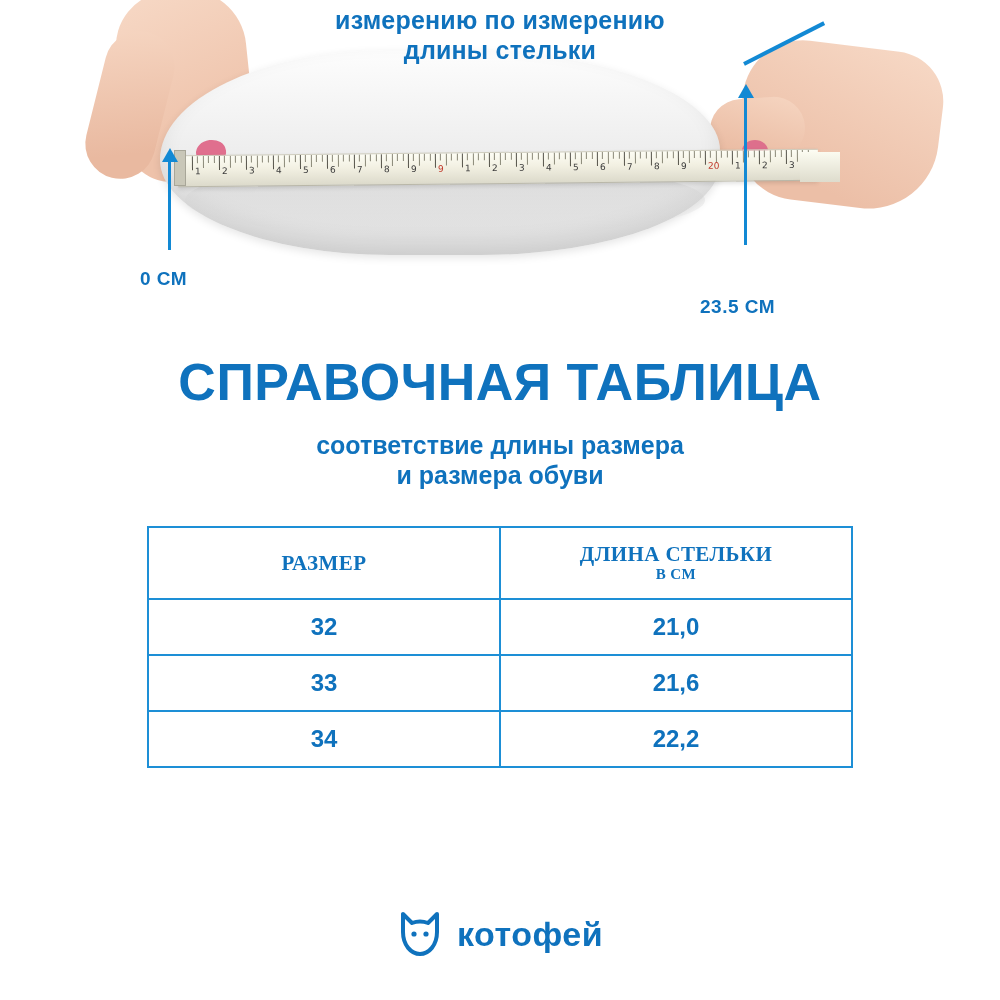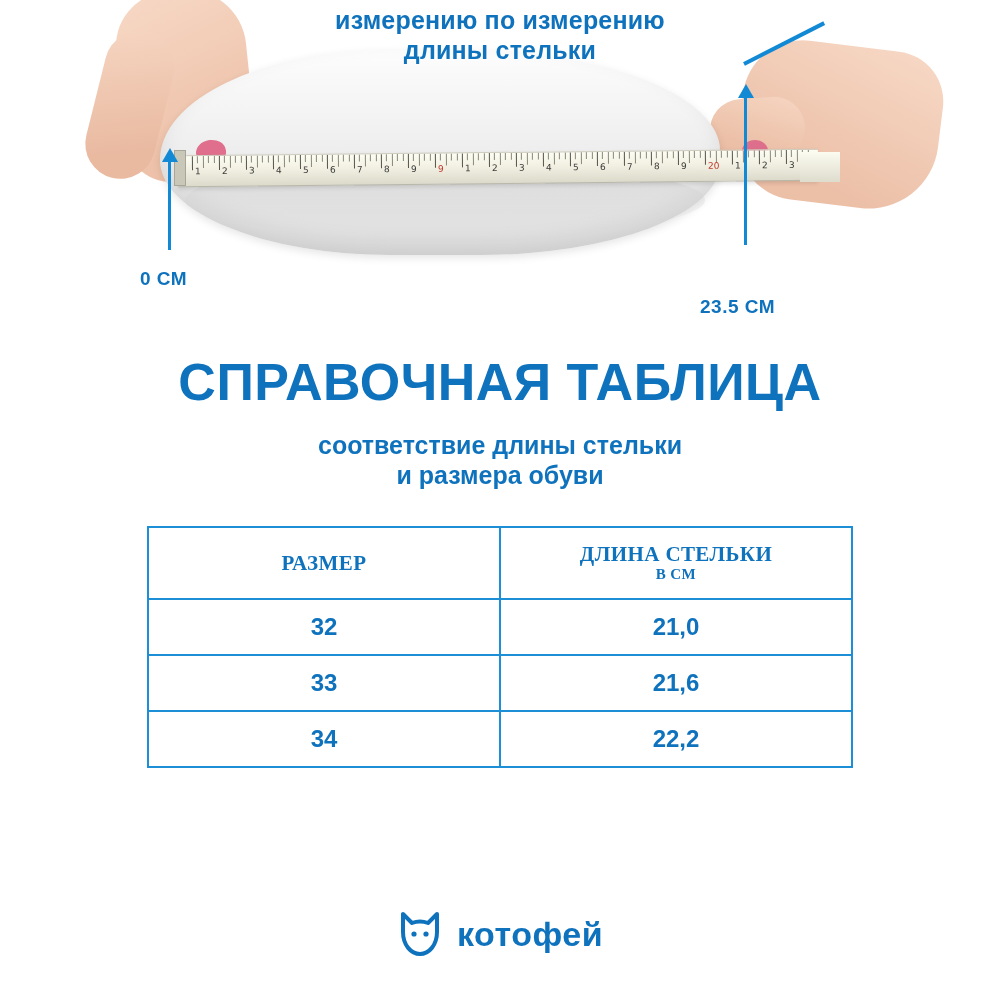--- a/index.html
+++ b/index.html
@@ -499,21 +499,21 @@
     <div class="marker-line marker-right"></div>
     <div class="marker-arrow arrow-up-right"></div>
     <div class="slash-right"></div>
 
     <div class="measure-label label-zero">0 СМ</div>
     <div class="measure-label label-full">23.5 СМ</div>
   </div>
 
   <div class="main-title">СПРАВОЧНАЯ ТАБЛИЦА</div>
   <div class="subtitle">
-    <div>соответствие длины стельки</div>
+    <div>соответствие длины размера</div>
     <div>и размера обуви</div>
   </div>
 
   <table class="size-table">
     <thead>
       <tr>
         <th>
           <span>РАЗМЕР</span>
         </th>
         <th>

